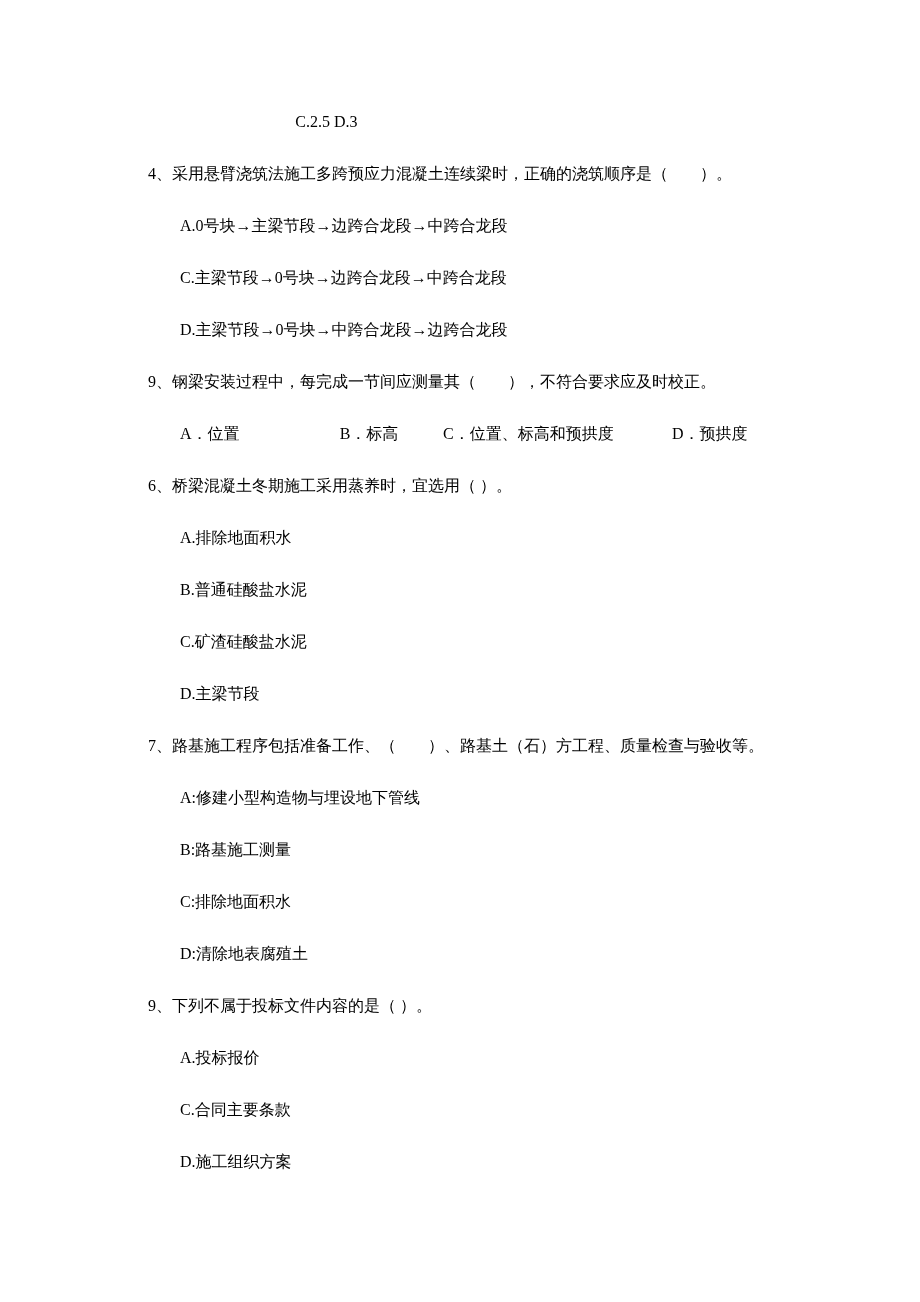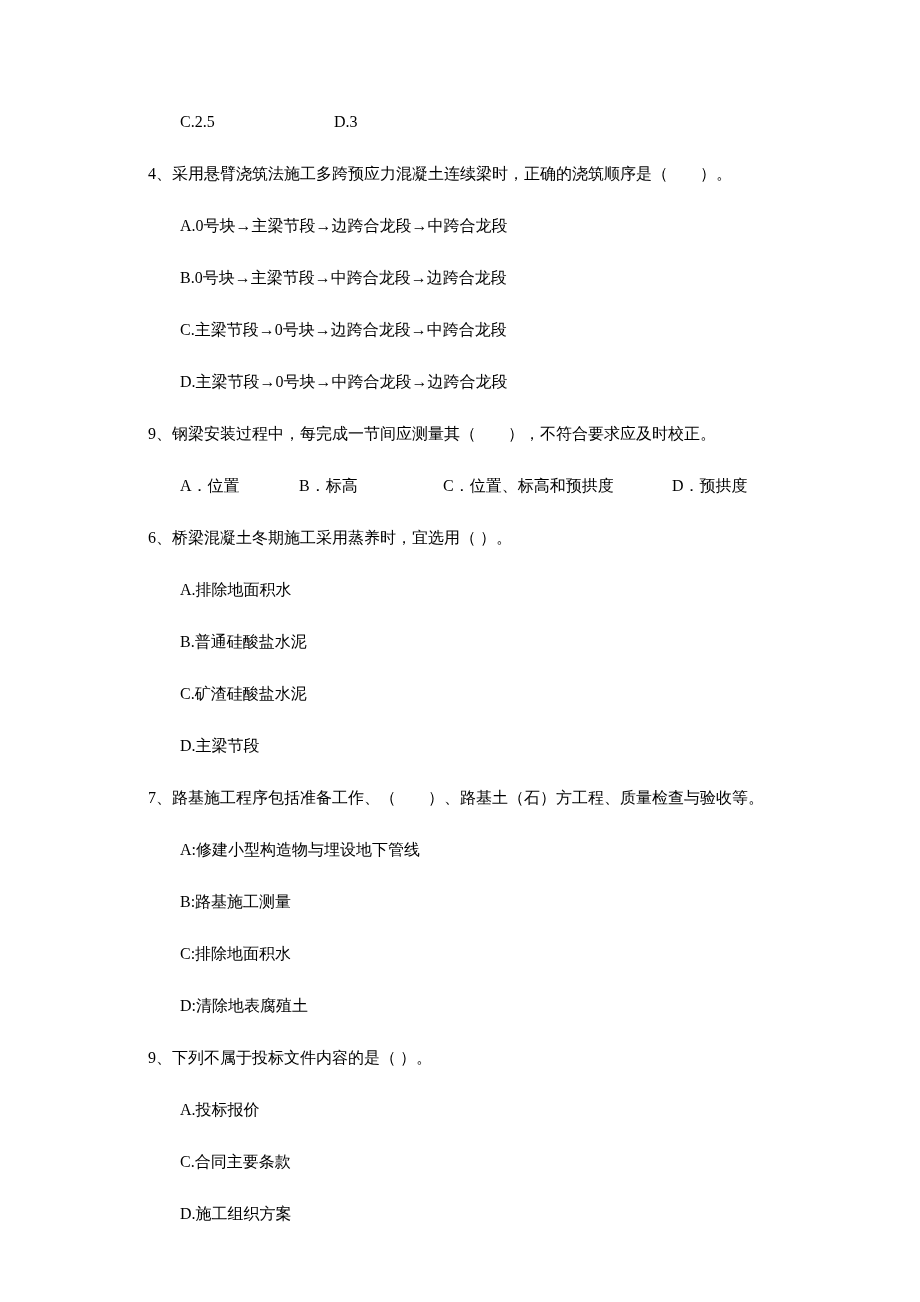--- a/index.html
+++ b/index.html
@@ -21,38 +21,37 @@
   .opts-line {
     padding-left: 32px;
     margin-bottom: 28px;
   }
   .q-line {
     margin-bottom: 28px;
   }
   .opt-inline {
     display: inline-block;
   }
-  .g1 { width: 150px; }
+  .g1 { width: 150px; text-align: right; }
   .g2 { width: 115px; }
-  .g3 { width: 140px; }
+  .g3 { width: 140px; text-align: center; }
   .g4 { width: 225px; }
 </style>
 </head>
 <body>
 
 <div class="page">
 
   <div class="opts-line">
     <span class="opt-inline g1">C.2.5</span>
     <span class="opt-inline">D.3</span>
   </div>
 
   <div class="q-line">4、采用悬臂浇筑法施工多跨预应力混凝土连续梁时，正确的浇筑顺序是（　　）。</div>
   <div class="opts-line">A.0号块→主梁节段→边跨合龙段→中跨合龙段</div>
-  <div class="opts-line">B.0号块→主梁节段→中跨合龙段→边跨合龙段</div>
   <div class="opts-line">C.主梁节段→0号块→边跨合龙段→中跨合龙段</div>
   <div class="opts-line">D.主梁节段→0号块→中跨合龙段→边跨合龙段</div>
 
   <div class="q-line">9、钢梁安装过程中，每完成一节间应测量其（　　），不符合要求应及时校正。</div>
   <div class="opts-line">
     <span class="opt-inline g2">A．位置</span>
     <span class="opt-inline g3">B．标高</span>
     <span class="opt-inline g4">C．位置、标高和预拱度</span>
     <span class="opt-inline">D．预拱度</span>
   </div>

